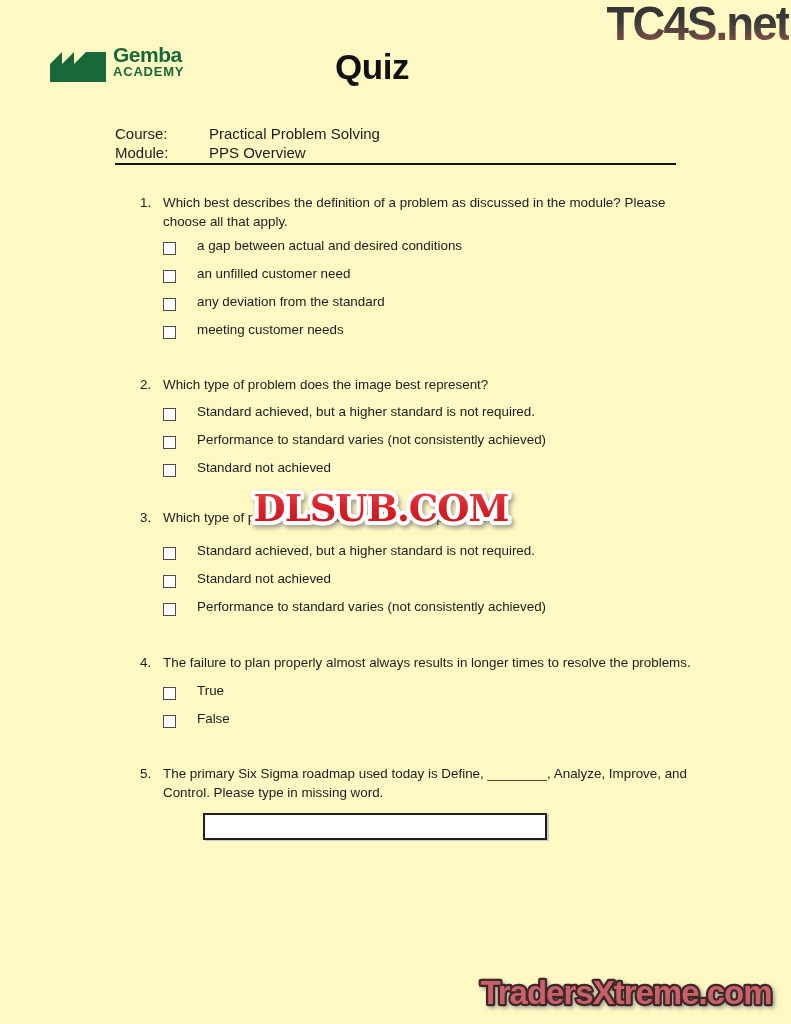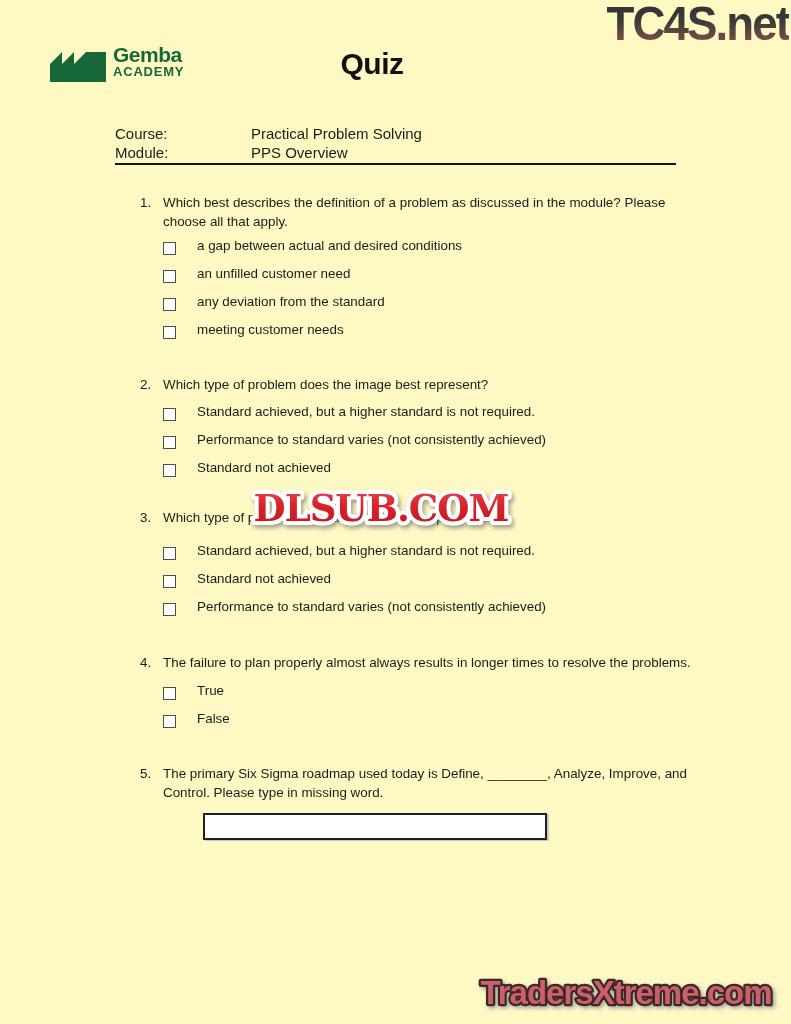--- a/index.html
+++ b/index.html
@@ -31,32 +31,32 @@
   .logo{position:absolute;left:50px;top:44px;display:flex;align-items:flex-start;}
   .logo svg{display:block;}
   .logo-text{margin-left:7px;line-height:1;}
   .logo-name{font-size:21px;font-weight:bold;color:#176839;letter-spacing:-0.5px;}
   .logo-sub{font-size:13px;font-weight:bold;color:#176839;letter-spacing:0.8px;margin-top:0;}
 
   
   .title{
     position:absolute;left:0;top:47px;width:744px;
     text-align:center;
-    font-size:30px;font-weight:bold;color:#111;
+    font-size:35px;font-weight:bold;color:#111;
     letter-spacing:-0.5px;
   }
 
   
   .meta{
     position:absolute;left:115px;top:124px;width:561px;
     font-size:15px;line-height:19px;
     border-bottom:2px solid #141414;
     padding-bottom:1px;
   }
-  .meta-row{display:flex;gap:42px;}
+  .meta-row{display:flex;}
   .meta-label{width:94px;flex:0 0 94px;}
 
   
   .question{position:absolute;left:140px;width:560px;font-size:13.4px;line-height:19px;}
   .qnum{position:absolute;left:0;top:0;}
   .qtext{margin-left:23px;}
   .options{margin-left:23px;}
   .option{display:flex;align-items:flex-end;height:19px;margin-bottom:9px;gap:16px;}
   .checkbox{
     flex:0 0 13px;width:13px;height:13px;

